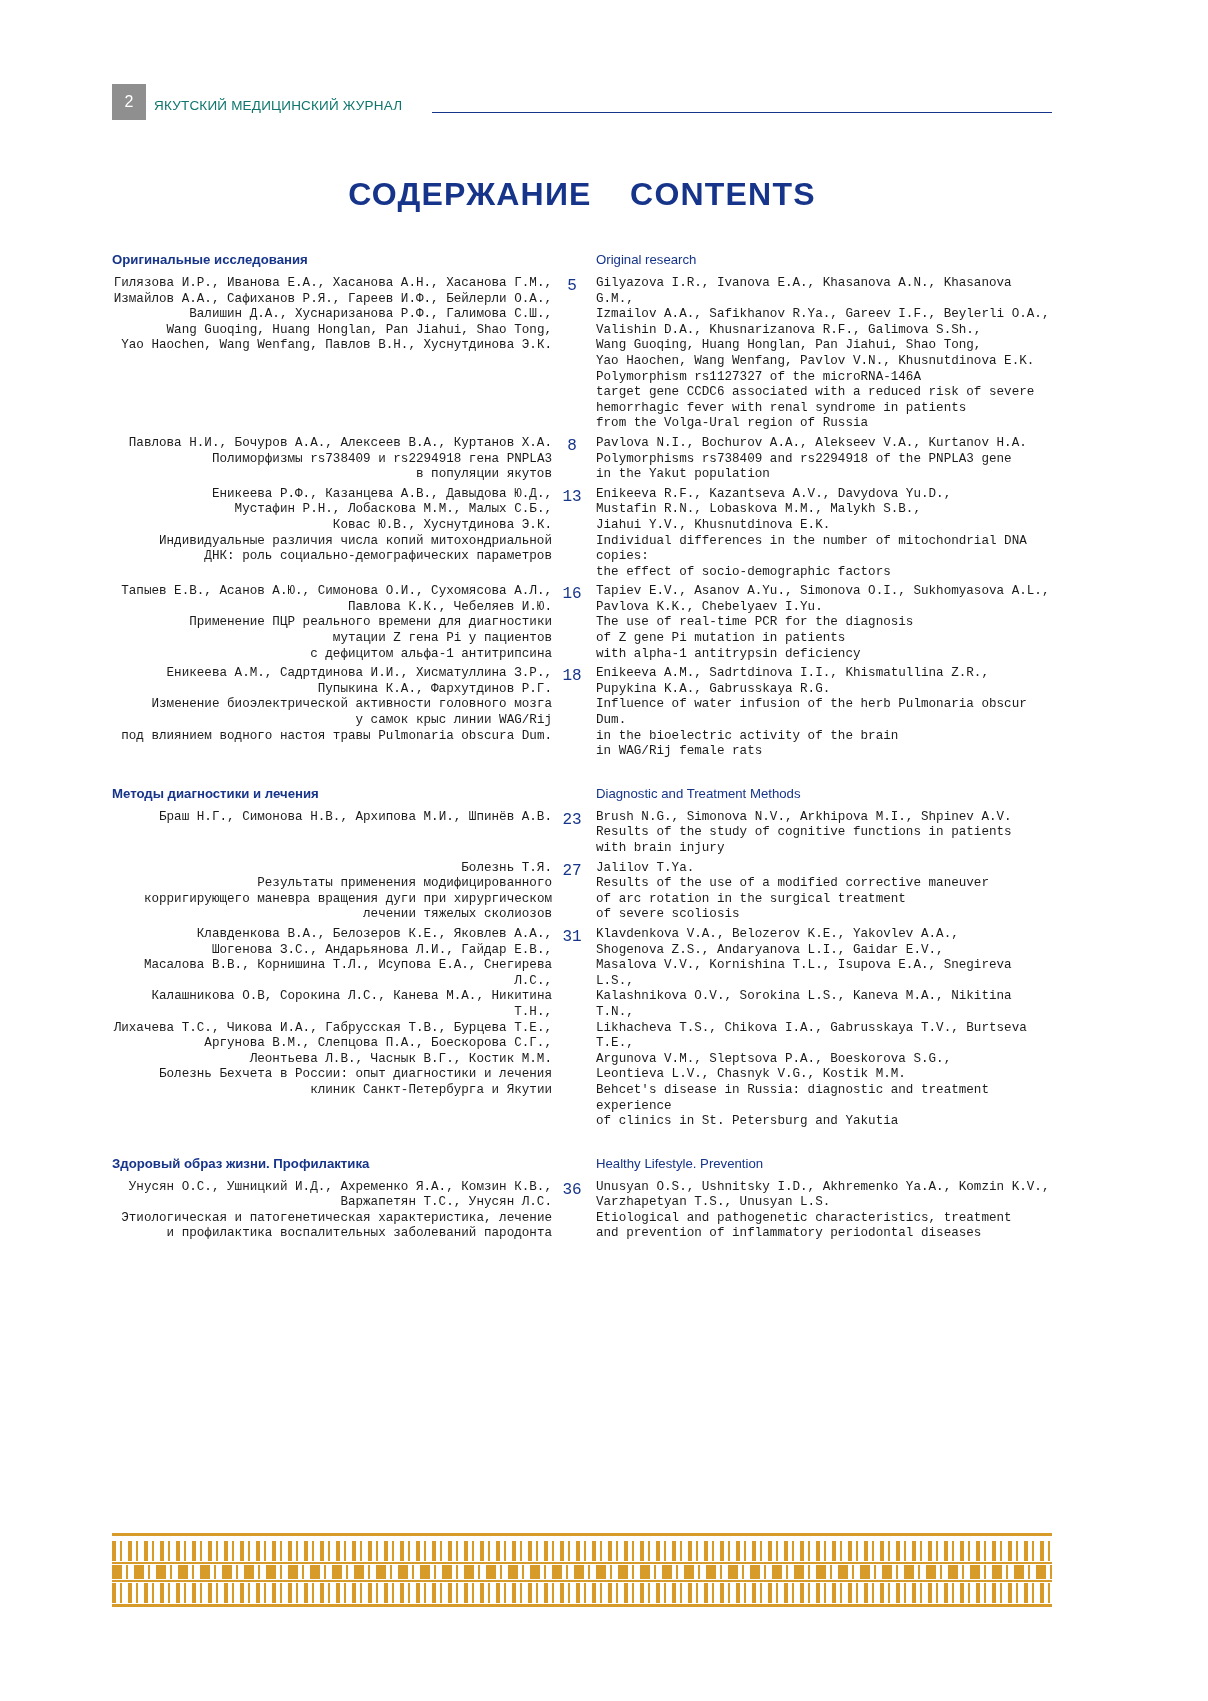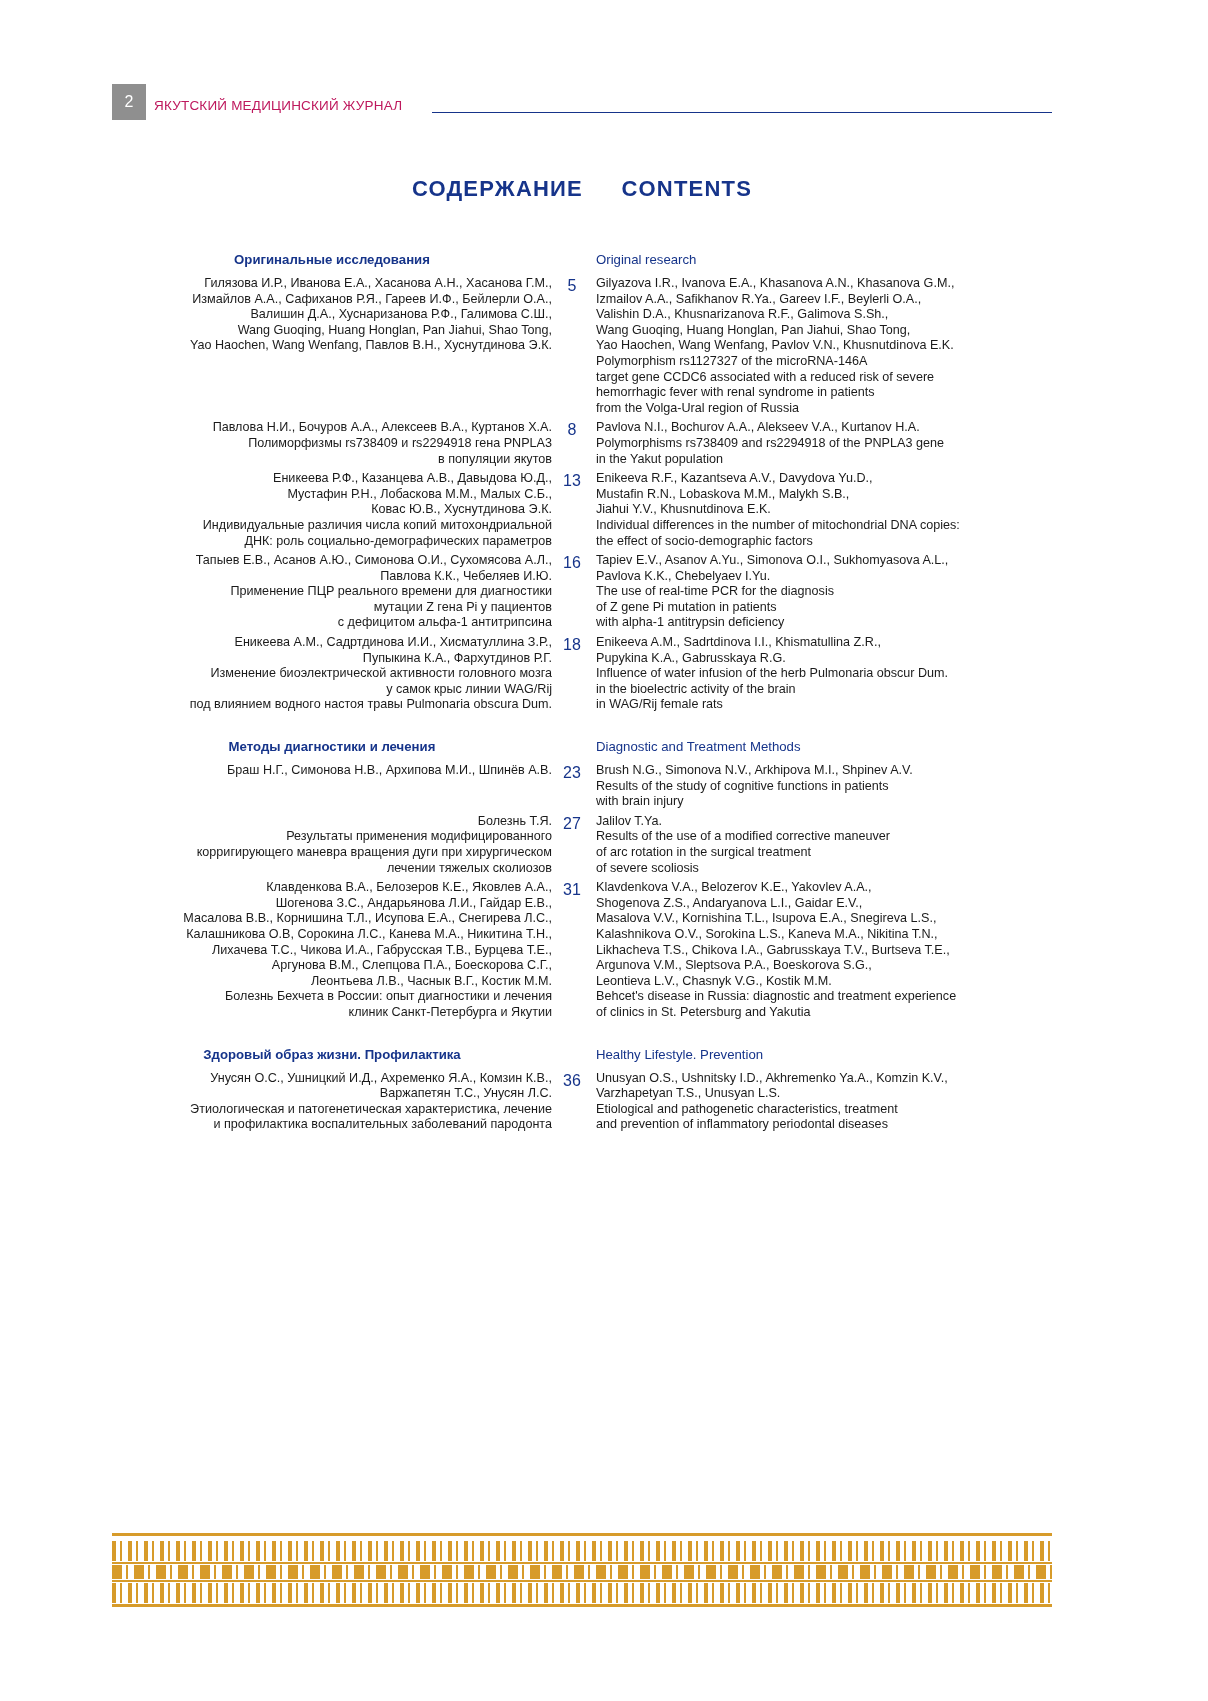--- a/index.html
+++ b/index.html
@@ -40,21 +40,21 @@
     font-size: 16px;
     line-height: 36px;
     text-align: center;
   }
   .journal-title {
     position: absolute;
     left: 42px;
     top: 14px;
     font-size: 13.5px;
     letter-spacing: 0.2px;
-    color: #be185d;
+    color: #0f766e;
     white-space: nowrap;
   }
   .header-rule {
     position: absolute;
     left: 320px;
     top: 28px;
     width: 620px;
     height: 1px;
     background: #16348a;
   }
@@ -63,21 +63,21 @@
   .titles {
     position: absolute;
     top: 176px;
     left: 112px;
     width: 940px;
     text-align: center;
   }
   .title-ru, .title-en {
     display: inline-block;
     color: #16348a;
-    font-size: 22px;
+    font-size: 32px;
     font-weight: bold;
     letter-spacing: 1.2px;
   }
   .title-ru { margin-right: 34px; }
 
   
   .toc {
     position: absolute;
     left: 112px;
     top: 252px;
@@ -86,41 +86,42 @@
   .section {
     margin-top: 0;
   }
   .section-head {
     display: flex;
     width: 100%;
     margin-bottom: 9px;
   }
   .section-head .ru {
     width: 440px;
-    text-align: center;
+    text-align: left;
     color: #16348a;
     font-weight: bold;
     font-size: 13.2px;
   }
   .section-head .pg {
     width: 40px;
   }
   .section-head .en {
     flex: 1;
     text-align: left;
     color: #16348a;
     font-weight: normal;
     font-size: 13.2px;
     padding-left: 4px;
   }
 
   .entry {
     display: flex;
     width: 100%;
     margin-bottom: 4px;
+    font-family: Liberation Mono, monospace;
   }
   .entry .ru {
     width: 440px;
     text-align: right;
     font-size: 12.6px;
     line-height: 15.6px;
     color: #1b1b1b;
   }
   .entry .pg {
     width: 40px;

